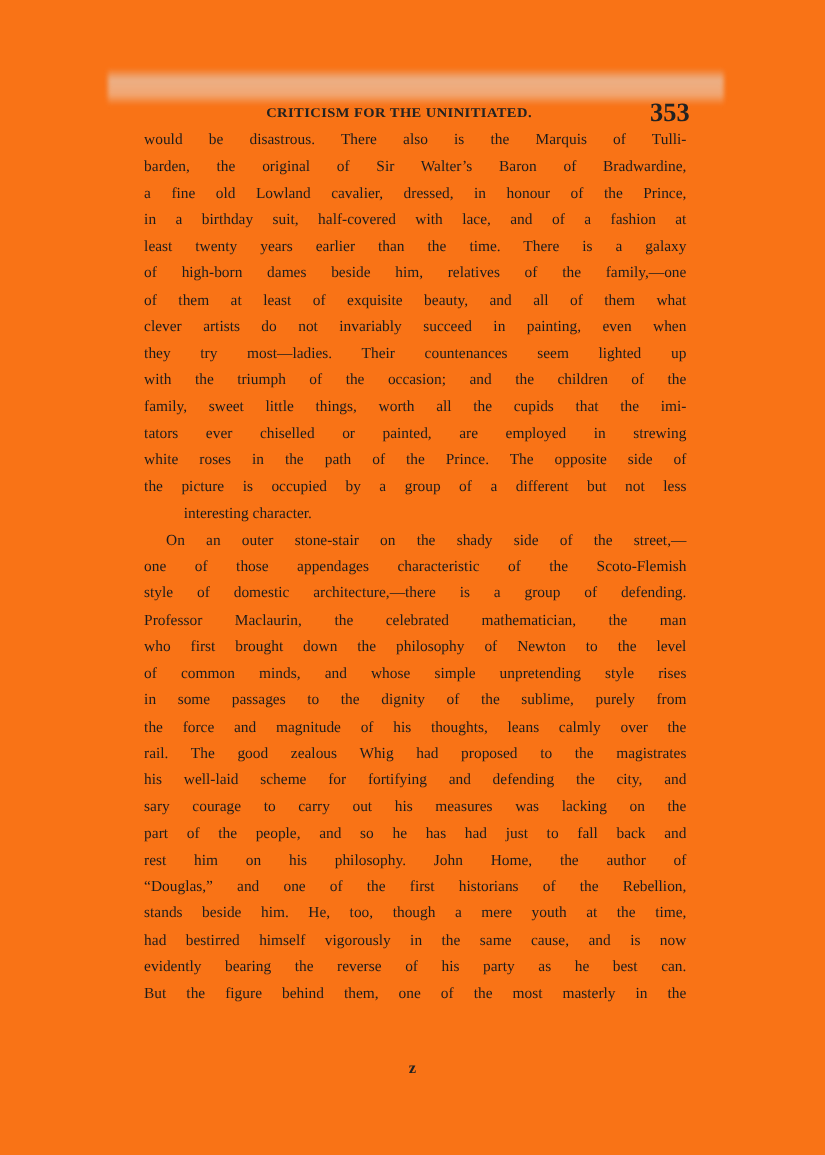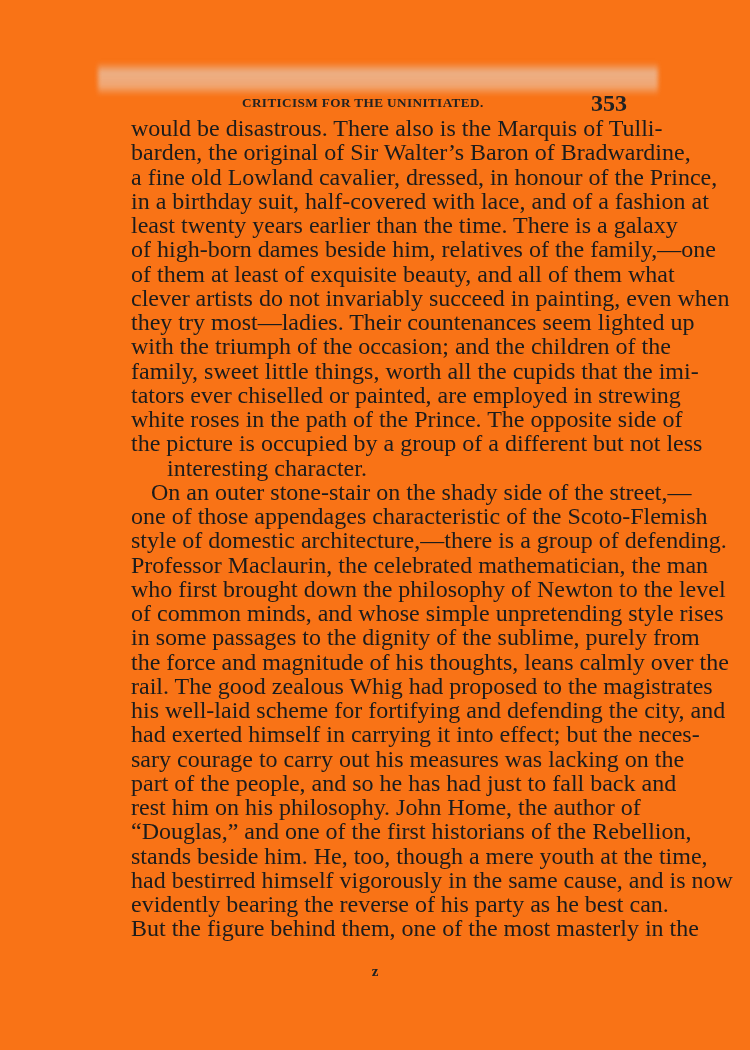--- a/index.html
+++ b/index.html
@@ -26,21 +26,21 @@
     }
     .page-number {
       position: absolute; left: 591px; top: -2px;
       font-size: 24px; color: #222; font-weight: bold;
     }
     .body-text {
       position: absolute; left: 131px; top: 116px; width: 493px;
     }
     .line {
       display: block; height: 24.25px; line-height: 24.25px;
-      font-size: 24px; white-space: nowrap;
+      font-size: 14px; white-space: nowrap;
       text-align: justify; text-align-last: justify;
     }
     .line.last { text-align-last: left; margin-left: 36px; }
     .line.indent { padding-left: 20px; }
     .signature {
       position: absolute; left: 0; top: 963px; width: 750px; text-align: center;
       font-size: 15px; font-weight: bold; color: #222;
     }
   </style>
 </head>
@@ -76,21 +76,20 @@
         <span class="line indent">On an outer stone-stair on the shady side of the street,—</span>
         <span class="line">one of those appendages characteristic of the Scoto-Flemish</span>
         <span class="line">style of domestic architecture,—there is a group of defending.</span>
         <span class="line">Professor Maclaurin, the celebrated mathematician, the man</span>
         <span class="line">who first brought down the philosophy of Newton to the level</span>
         <span class="line">of common minds, and whose simple unpretending style rises</span>
         <span class="line">in some passages to the dignity of the sublime, purely from</span>
         <span class="line">the force and magnitude of his thoughts, leans calmly over the</span>
         <span class="line">rail.   The good zealous Whig had proposed to the magistrates</span>
         <span class="line">his well-laid scheme for fortifying and defending the city, and</span>
-        <span class="line">had exerted himself in carrying it into effect; but the neces-</span>
         <span class="line">sary courage to carry out his measures was lacking on the</span>
         <span class="line">part of the people, and so he has had just to fall back and</span>
         <span class="line">rest him on his philosophy.   John Home, the author of</span>
         <span class="line">“Douglas,” and one of the first historians of the Rebellion,</span>
         <span class="line">stands beside him.   He, too, though a mere youth at the time,</span>
         <span class="line">had bestirred himself vigorously in the same cause, and is now</span>
         <span class="line">evidently bearing the reverse of his party as he best can.</span>
         <span class="line">But the figure behind them, one of the most masterly in the</span>
       </div>
     </div>

